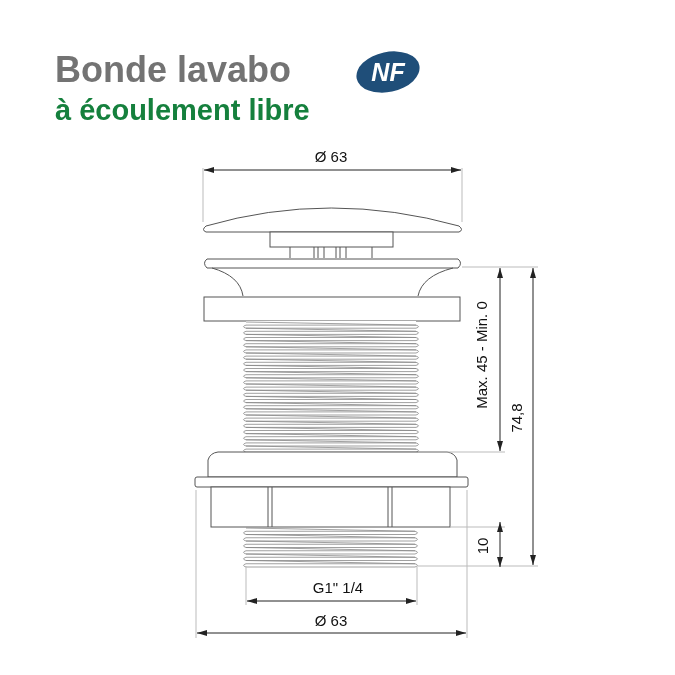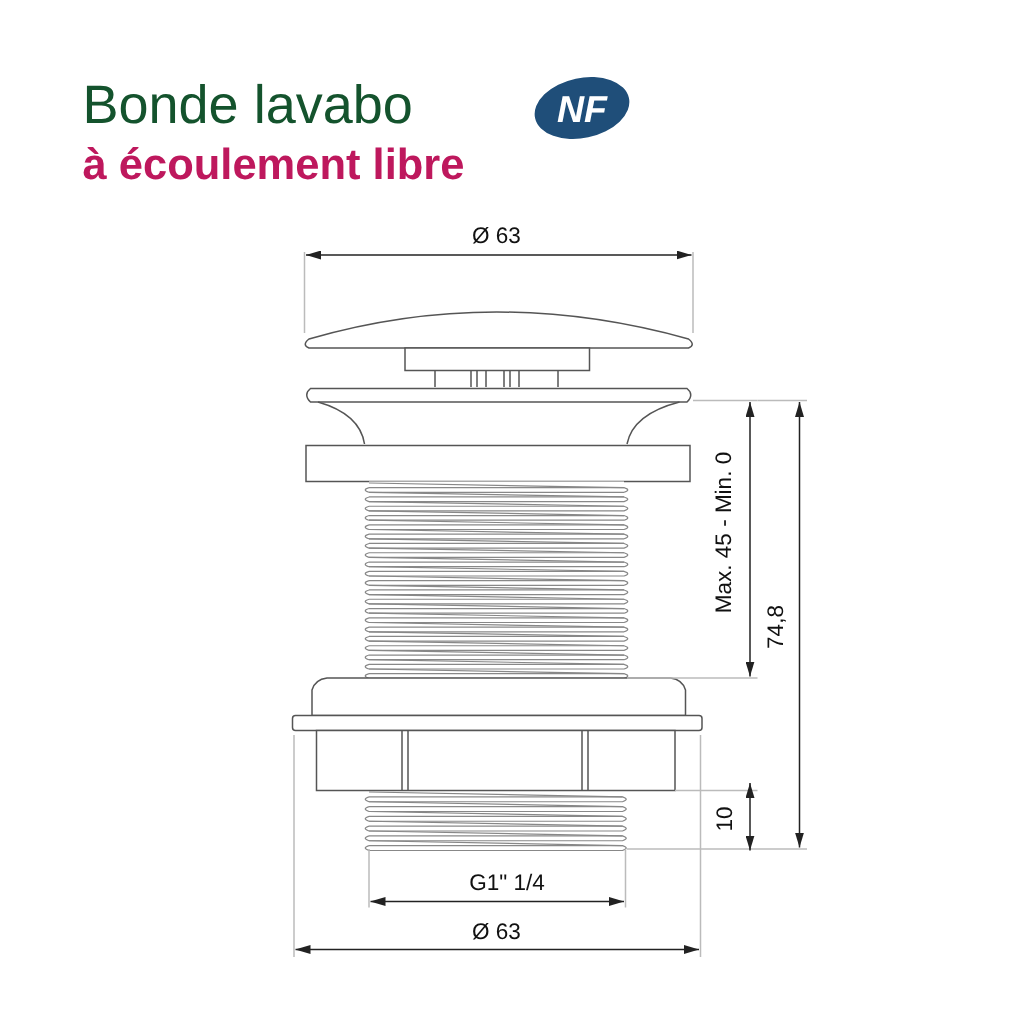--- a/index.html
+++ b/index.html
@@ -1,18 +1,18 @@
 <!DOCTYPE html>
 <html><head>
 <meta charset="utf-8">
 <style>
   html, body { margin:0; padding:0; background:#ffffff; }
   body { width:675px; height:675px; position:relative; overflow:hidden; font-family:"Liberation Sans", sans-serif; }
-  .title { position:absolute; left:55px; top:50px; font-size:36px; font-weight:normal; color:#14532d; letter-spacing:0px; line-height:40px; white-space:nowrap; }
-  .subtitle { position:absolute; left:55px; top:93px; font-size:29px; font-weight:bold; color:#be185d; line-height:34px; white-space:nowrap; }
+  .title { position:absolute; left:55px; top:50px; font-size:36px; font-weight:bold; color:#737373; letter-spacing:0px; line-height:40px; white-space:nowrap; }
+  .subtitle { position:absolute; left:55px; top:93px; font-size:29px; font-weight:bold; color:#15803d; line-height:34px; white-space:nowrap; }
   .nf-logo { position:absolute; left:355px; top:50px; width:66px; height:44px; }
   svg.drawing { position:absolute; left:0; top:0; }
   .dim-text { font-family:"Liberation Sans", sans-serif; font-size:15px; fill:#111; }
 </style>
 </head>
 <body>
 
 <div class="title">Bonde lavabo</div>
 <div class="subtitle">à écoulement libre</div>
 

